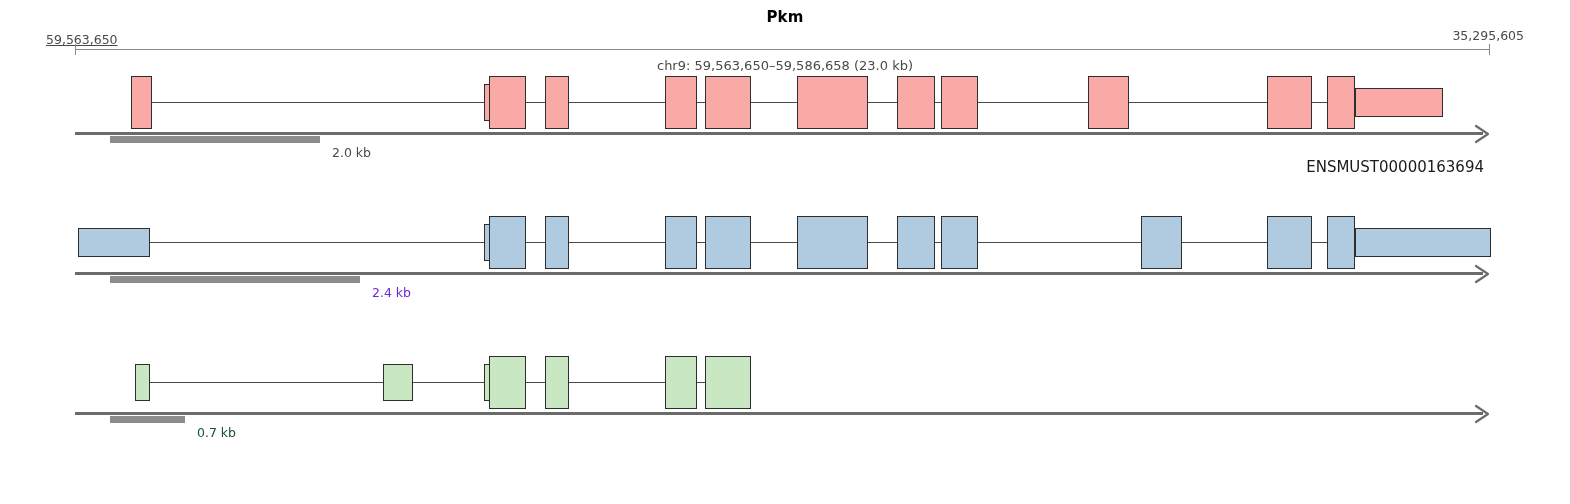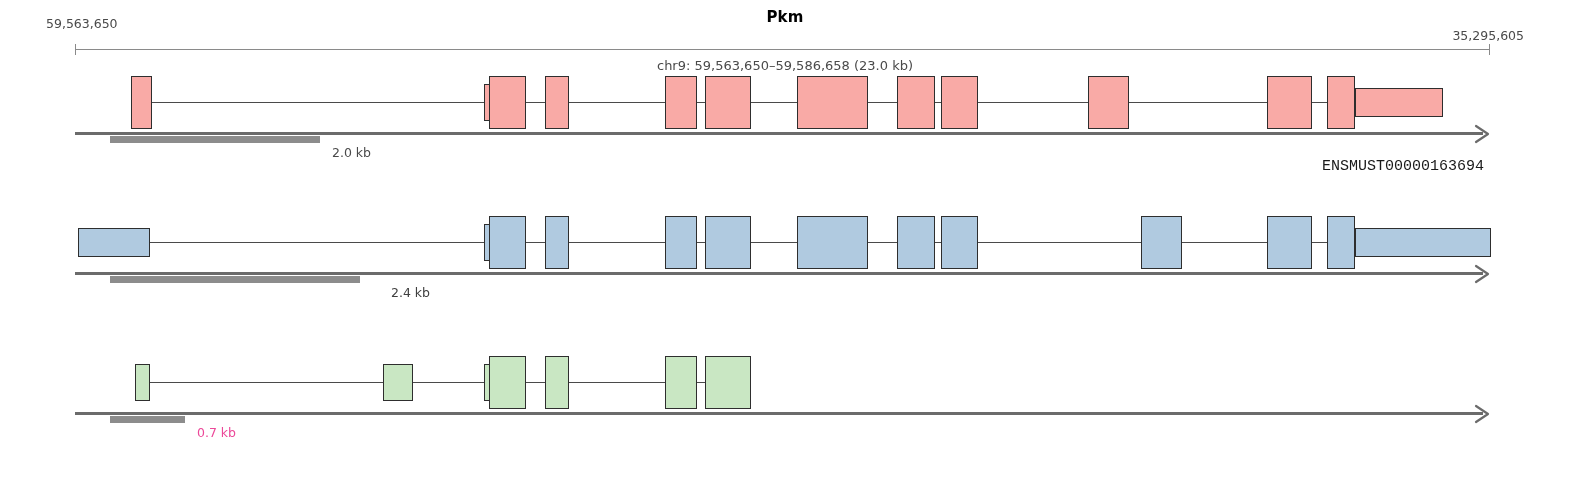--- a/index.html
+++ b/index.html
@@ -4,21 +4,21 @@
 <style>
   html,body{margin:0;padding:0;background:#ffffff;}
   body{width:1570px;height:504px;position:relative;
        font-family:"DejaVu Sans","Liberation Sans",sans-serif;
        -webkit-font-smoothing:antialiased;overflow:hidden;}
   .abs{position:absolute;}
 
   
   #gene-title{left:0;top:8px;width:1570px;text-align:center;
               font-size:15px;font-weight:bold;color:#000;letter-spacing:.2px;}
-  #coord-left{left:46px;top:16px;font-size:12.5px;color:#4a4a4a;white-space:nowrap;}
+  #coord-left{left:46px;top:32px;font-size:12.5px;color:#4a4a4a;white-space:nowrap;text-decoration:underline;}
   #coord-right{right:46px;top:28px;font-size:12.5px;color:#4a4a4a;white-space:nowrap;text-align:right;}
   #region-label{left:0;top:58px;width:1570px;text-align:center;
                 font-size:13px;color:#4a4a4a;}
 
   
   #axis-ruler{left:75px;top:49px;width:1415px;height:1px;background:#8a8a8a;}
   .axis-tick{top:44px;width:1px;height:11px;background:#8a8a8a;}
 
   
   .track{left:0;width:1570px;height:130px;}
@@ -33,21 +33,21 @@
   .exon{border:1.6px solid #2e2e2e;box-sizing:border-box;}
   .exon.cds{top:10px;height:53px;}
   .exon.utr{top:22px;height:29px;}
   .exon.utr-sm{top:18px;height:37px;}
 
   
   .scalebar{height:7px;background:#8c8c8c;top:70px;}
   .scalelabel{top:79px;font-size:12.5px;color:#4a4a4a;white-space:nowrap;}
 
   
-  .tx-id{top:92px;right:86px;font-size:15px;color:#1a1a1a;text-align:right;white-space:nowrap;font-family:Liberation Mono, monospace;}
+  .tx-id{top:92px;right:86px;font-size:15px;color:#1a1a1a;text-align:right;white-space:nowrap;}
 </style>
 </head>
 <body>
 
 <div class="abs" id="gene-title">Pkm</div>
 <div class="abs" id="coord-left">59,563,650</div>
 <div class="abs" id="coord-right">35,295,605</div>
 <div class="abs" id="axis-ruler"></div>
 <div class="abs axis-tick" style="left:75px;"></div>
 <div class="abs axis-tick" style="left:1489px;"></div>
@@ -94,33 +94,33 @@
       <div class="abs exon cds" style="left: 1267px; width: 45px; background: rgb(176, 202, 224); border-color: rgb(46, 46, 46);"></div>
       <div class="abs exon cds" style="left: 1327px; width: 28px; background: rgb(176, 202, 224); border-color: rgb(46, 46, 46);"></div>
       <div class="abs exon utr" style="left: 1355px; width: 136px; background: rgb(176, 202, 224); border-color: rgb(46, 46, 46);"></div>
       <div class="abs strand-line" style="background: rgb(107, 107, 107);"></div>
       <div class="abs strand-arrow" style="left: 1472px;">
         <svg width="22" height="22" viewBox="0 0 22 22">
           <polyline points="4,3 16,11 4,19" fill="none" stroke="#6b6b6b" stroke-width="2.2" stroke-linecap="round" stroke-linejoin="round"></polyline>
         </svg>
       </div>
       <div class="abs scalebar" style="left: 110px; width: 250px; background: rgb(140, 140, 140);"></div>
-      <div class="abs scalelabel" style="left: 391px; color: #404040;">2.4 kb</div>
+      <div class="abs scalelabel" style="left: 372px; color: #6d28d9;">2.4 kb</div>
     </div>
     <div class="abs track" style="top: 346px;">
       <div class="abs intron-line" style="left: 142.5px; width: 585.5px; background: rgb(74, 74, 74);"></div>
       <div class="abs exon utr-sm" style="left: 135px; width: 15px; background: rgb(201, 231, 195); border-color: rgb(46, 46, 46);"></div>
       <div class="abs exon utr-sm" style="left: 383px; width: 30px; background: rgb(201, 231, 195); border-color: rgb(46, 46, 46);"></div>
       <div class="abs exon utr-sm" style="left: 484px; width: 7px; background: rgb(201, 231, 195); border-color: rgb(46, 46, 46);"></div>
       <div class="abs exon cds" style="left: 489px; width: 37px; background: rgb(201, 231, 195); border-color: rgb(46, 46, 46);"></div>
       <div class="abs exon cds" style="left: 545px; width: 24px; background: rgb(201, 231, 195); border-color: rgb(46, 46, 46);"></div>
       <div class="abs exon cds" style="left: 665px; width: 32px; background: rgb(201, 231, 195); border-color: rgb(46, 46, 46);"></div>
       <div class="abs exon cds" style="left: 705px; width: 46px; background: rgb(201, 231, 195); border-color: rgb(46, 46, 46);"></div>
       <div class="abs strand-line" style="background: rgb(107, 107, 107);"></div>
       <div class="abs strand-arrow" style="left: 1472px;">
         <svg width="22" height="22" viewBox="0 0 22 22">
           <polyline points="4,3 16,11 4,19" fill="none" stroke="#6b6b6b" stroke-width="2.2" stroke-linecap="round" stroke-linejoin="round"></polyline>
         </svg>
       </div>
       <div class="abs scalebar" style="left: 110px; width: 75px; background: rgb(140, 140, 140);"></div>
-      <div class="abs scalelabel" style="left: 197px; color: #ec4899;">0.7 kb</div>
+      <div class="abs scalelabel" style="left: 197px; color: #14532d;">0.7 kb</div>
     </div>
   </div>
 
 </body></html>

